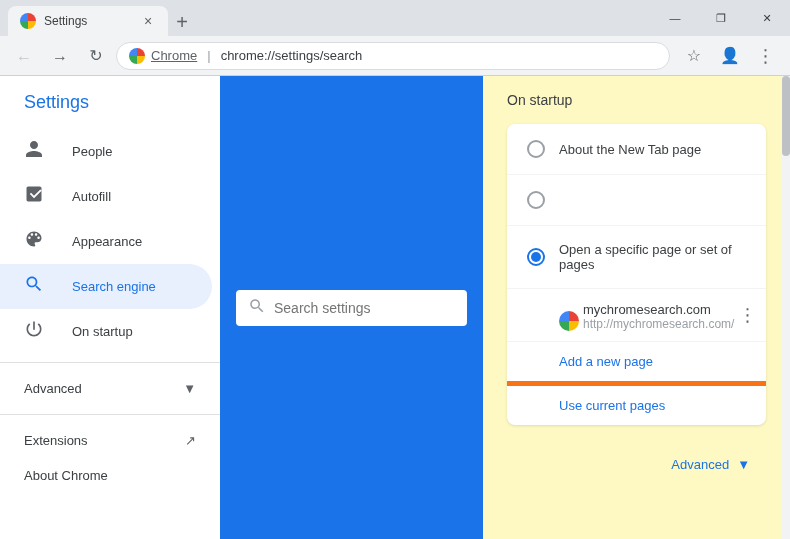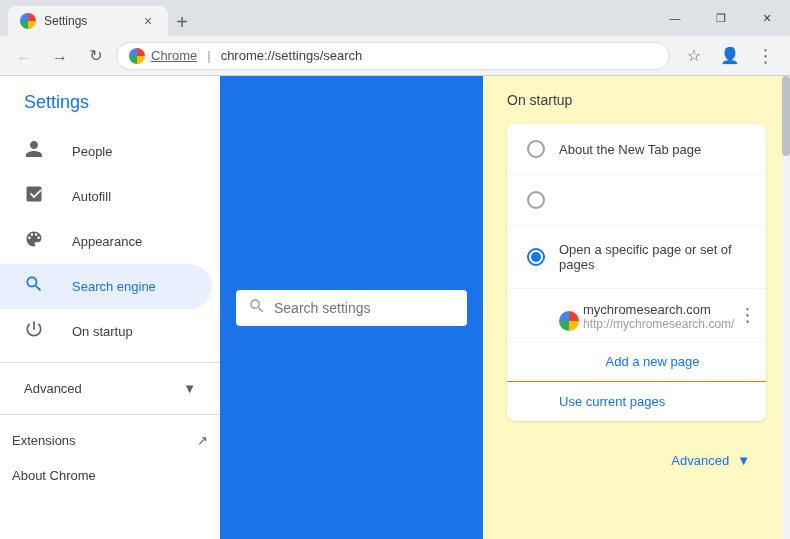--- a/index.html
+++ b/index.html
@@ -131,21 +131,21 @@
       justify-content: space-between;
       padding: 10px 24px;
       cursor: pointer;
       font-size: 13px;
       color: #3c4043;
     }
 
     .sidebar-section {
       display: flex;
       align-items: center;
-      padding: 10px 12px;
+      padding: 10px 24px;
       gap: 8px;
       cursor: pointer;
       color: #3c4043;
       font-size: 13px;
     }
 
     
     .main-panel {
       flex: 1;
       display: flex;
@@ -449,21 +449,21 @@
               <div style="width:20px; height:20px; flex-shrink:0;">
                 <div style="width:20px; height:20px; background: conic-gradient(#ea4335 0deg 90deg, #fbbc04 90deg 180deg, #34a853 180deg 270deg, #4285f4 270deg 360deg); border-radius:50%;"></div>
               </div>
               <div class="site-info">
                 <div class="site-name">mychromesearch.com</div>
                 <div class="site-url">http://mychromesearch.com/</div>
               </div>
               <div class="site-menu">⋮</div>
             </div>
 
-            <div class="link-btn" style="border-bottom: 1px solid #f97316; text-align: center;">Add a new page</div>
+            <div class="link-btn" style="border-bottom: 5px solid #f97316;">Add a new page</div>
 
             <div class="link-btn">Use current pages</div>
 
           </div>
 
           <div class="advanced-section" style="margin-top: 16px; justify-content: flex-end; padding-right: 16px;">
             <span style="color:#1a73e8;">Advanced</span>
             <span style="color:#1a73e8;">▼</span>
           </div>
 

